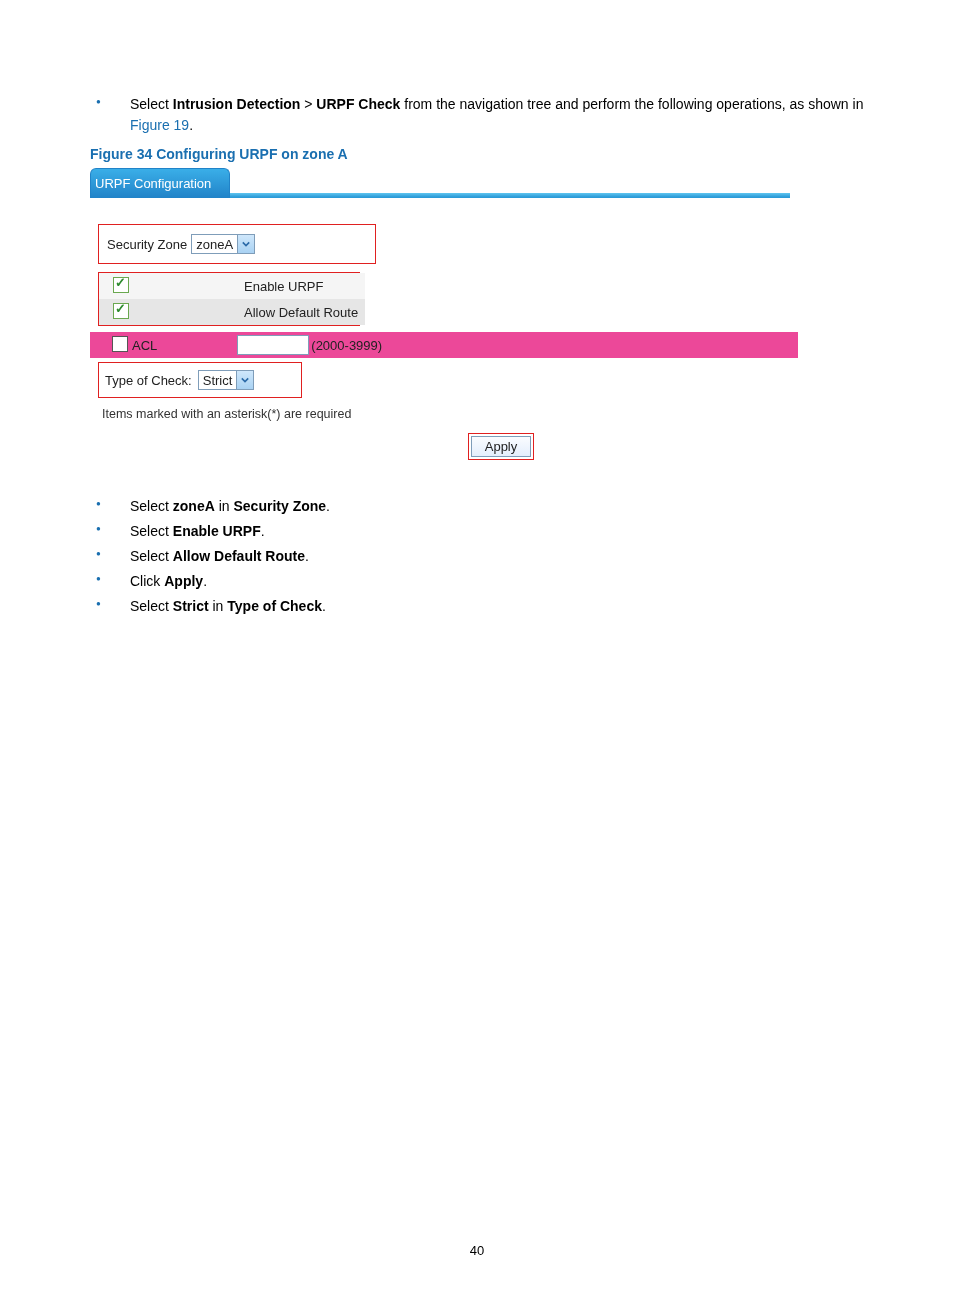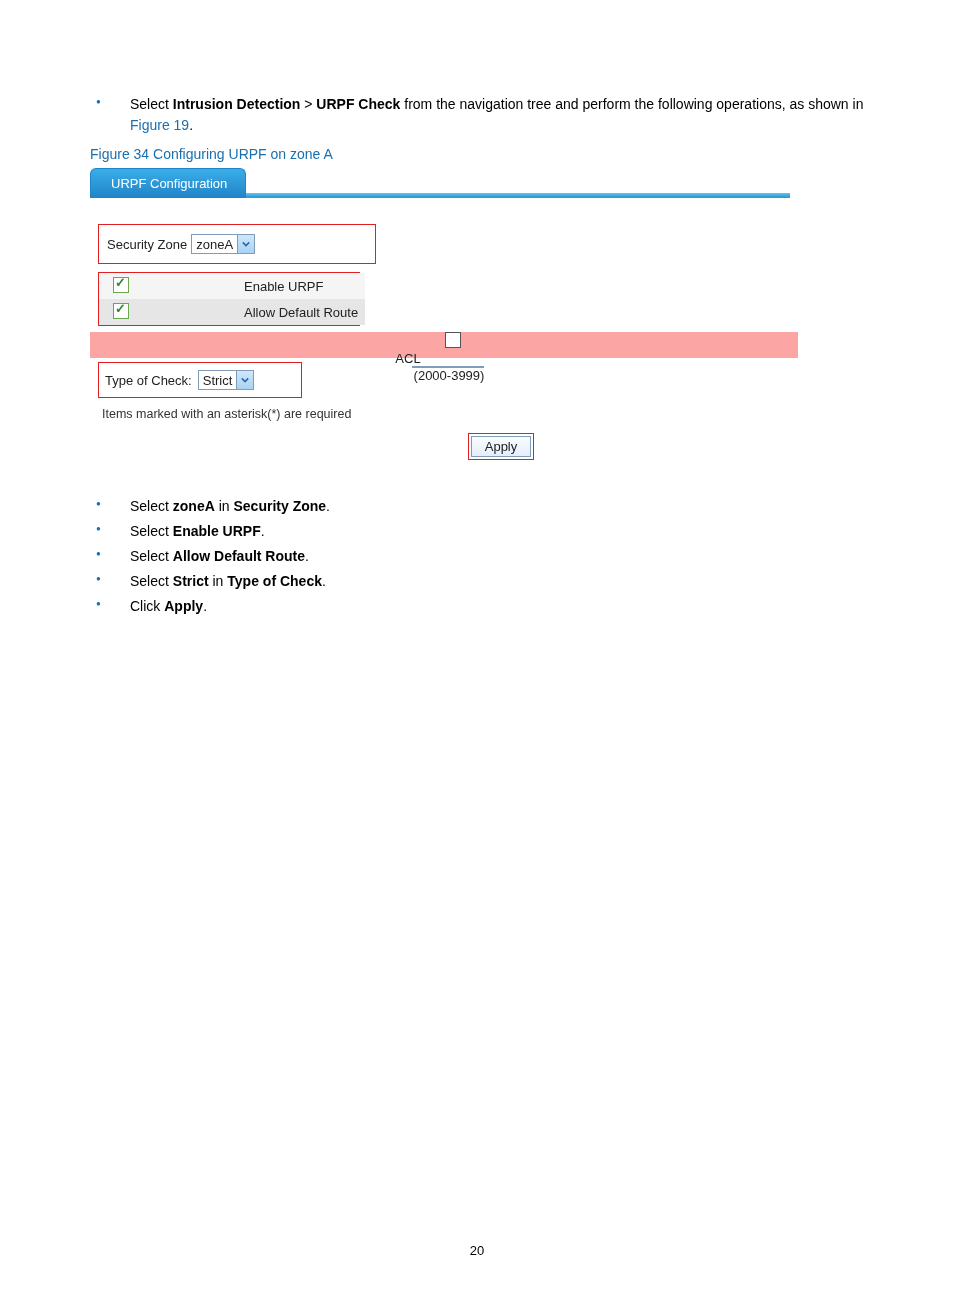--- a/index.html
+++ b/index.html
@@ -29,21 +29,21 @@
   ul.bullets > li::before {
     content: "●";
     position: absolute;
     left: 6px;
     top: 2px;
     font-size: 8px;
     color: #1a6fb0;
   }
   .fig-caption {
     color: #1a6fb0;
-    font-weight: normal;
+    font-weight: bold;
     font-size: 14px;
     margin: 10px 0 6px 0;
   }
   .link {
     color: #1a6fb0;
   }
   b { font-weight: bold; }
 
   
   .shot {
@@ -54,21 +54,21 @@
   .tabbar {
     width: 700px;
     display:flex;
     align-items:flex-end;
   }
   .tab {
     display: inline-block;
     background: linear-gradient(#3aaee8, #2183c8);
     color: #fff;
     font-size: 13px;
-    padding: 7px 18px 7px 20px;
+    padding: 7px 18px 7px 4px;
     border-top-left-radius: 6px;
     border-top-right-radius: 6px;
     border: 1px solid #2183c8;
     border-bottom: none;
   }
   .tabrest {
     flex:1;
     height: 4px;
     background: linear-gradient(#5fc5f0, #2c9bd8);
     border-bottom:1px solid #2c9bd8;
@@ -100,22 +100,21 @@
   .row.striped-light {
     width: 700px;
     margin-left: -8px;
     padding-left: 8px;
     background: #f5f5f5;
   }
   .row.striped-light2 {
     width: 700px;
     margin-left: -8px;
     padding-left: 8px;
-    background: #fca5a5;
-    flex-direction: column;
+    background: #ec4899;
   }
   .checked {
     display:inline-block;
     width:14px; height:14px;
     border:1px solid #6aa84f;
     background:#fff;
     position:relative;
     margin-right:10px;
   }
   .checked::after{
@@ -259,19 +258,19 @@
         <div class="apply-btn">Apply</div>
       </div>
 
     </div>
   </div>
 
   <ul class="bullets" style="margin-top:36px;">
     <li><span>Select </span><b>zoneA</b><span> in </span><b>Security Zone</b><span>.</span></li>
     <li><span>Select </span><b>Enable URPF</b><span></span><b></b><span>.</span></li>
     <li><span>Select </span><b>Allow Default Route</b><span></span><b></b><span>.</span></li>
+    <li><span>Click </span><b>Apply</b><span></span><b></b><span>.</span></li>
     <li><span>Select </span><b>Strict</b><span> in </span><b>Type of Check</b><span>.</span></li>
-    <li><span>Click </span><b>Apply</b><span></span><b></b><span>.</span></li>
   </ul>
 
 </div>
 
-<div class="pagenum">20</div>
+<div class="pagenum">40</div>
 
 </body></html>

